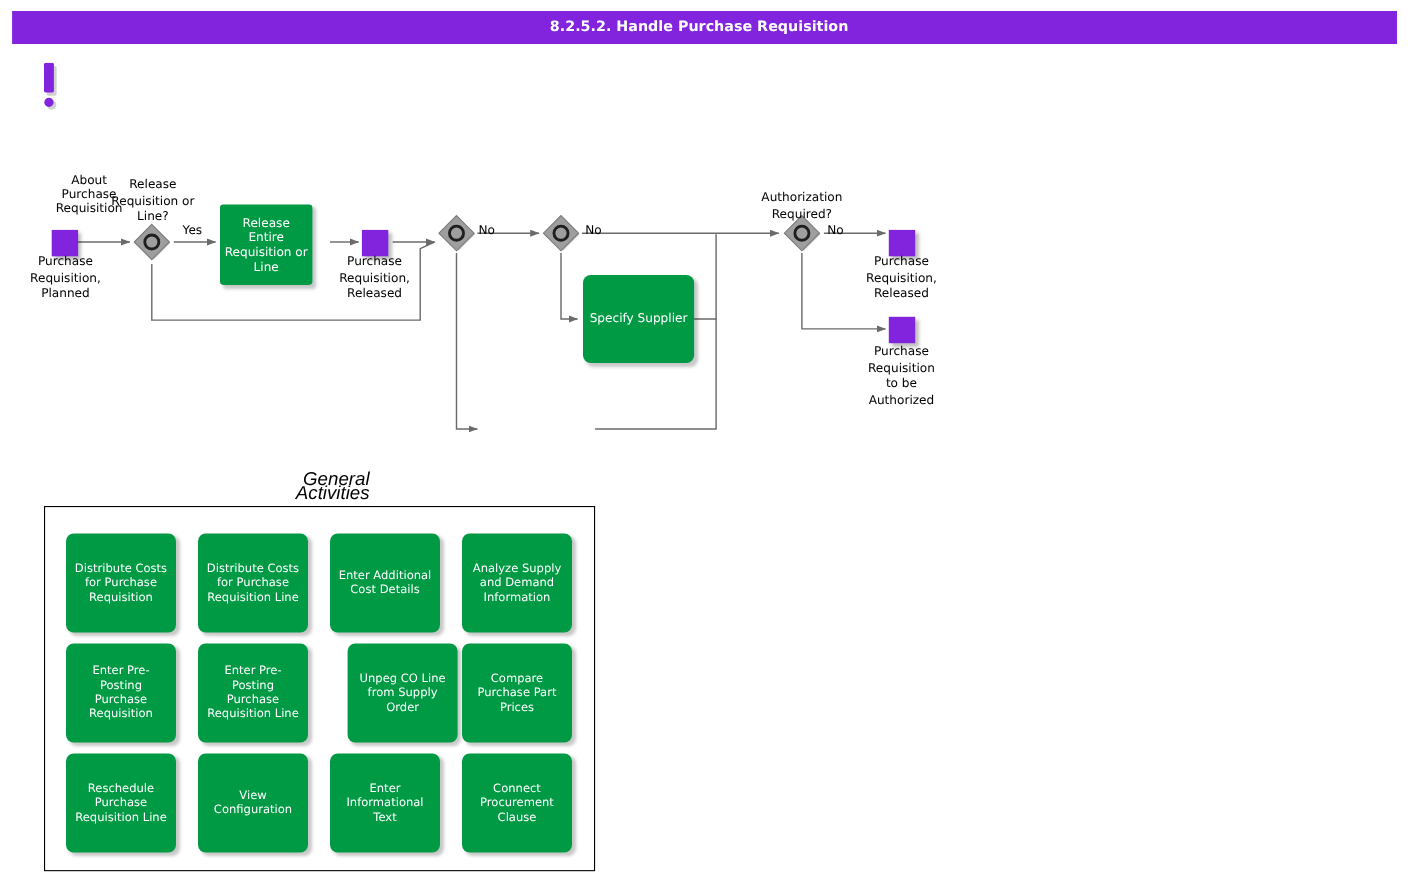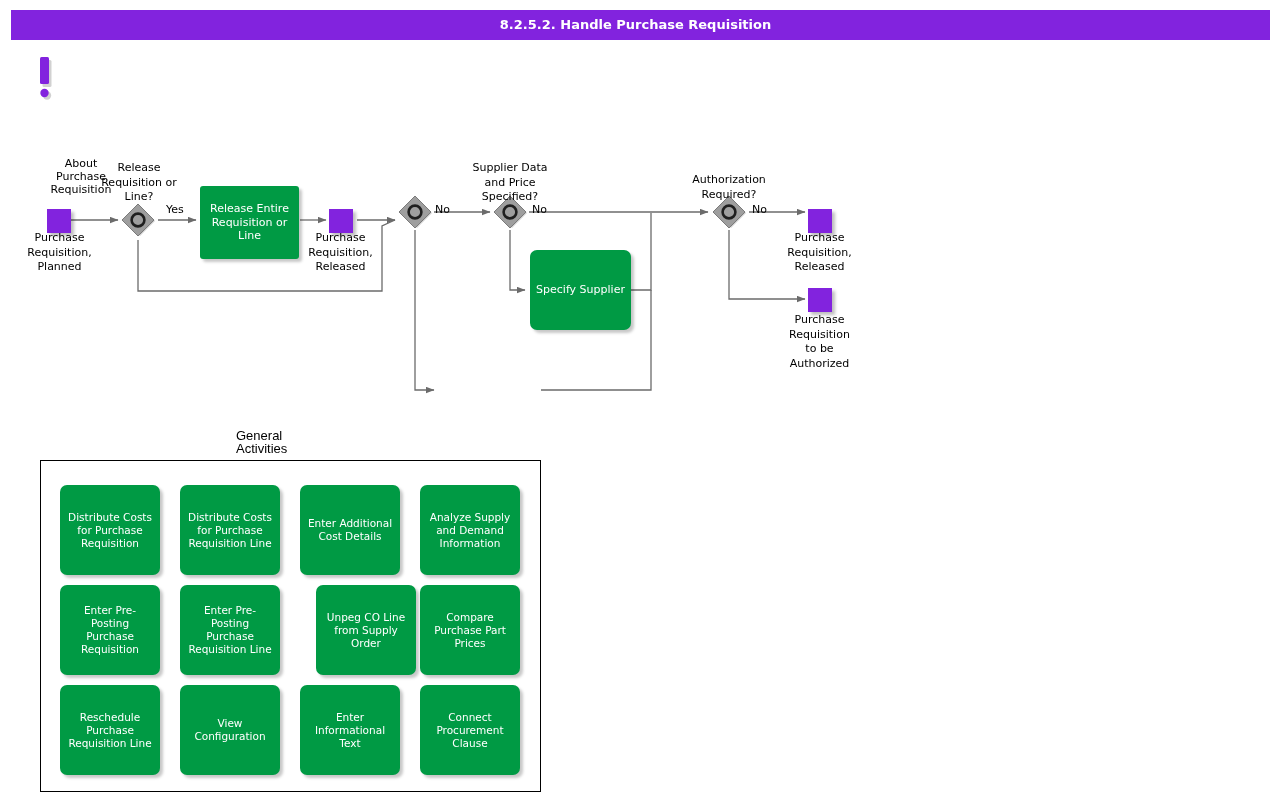--- a/index.html
+++ b/index.html
@@ -140,26 +140,27 @@
     height: 332px;
     border: 1.5px solid #000000;
     box-sizing: border-box;
     background: #ffffff;
   }
   .ga-title {
     position: absolute;
     left: 236px;
     top: 429px;
     width: 100px;
-    text-align: left;
+    text-align: right;
     font-family: "Liberation Sans", sans-serif;
-    font-size: 13px;
+    font-size: 17px;
     line-height: 13px;
     color: #000000;
     white-space: pre-line;
+    font-style: italic;
   }
   .ga-grid {
     position: absolute;
     left: 60px;
     top: 485px;
     width: 470px;
   }
   .ga-cell {
     position: absolute;
     width: 100px;
@@ -280,37 +281,34 @@
   </div>
   <div class="branch" style="left:435px; top:203px;">No</div>
 
   <div class="diamond" style="left:493px; top:195px;">
     <svg width="34" height="34" viewBox="0 0 34 34">
       <polygon points="19,3 34,18 19,33 4,18" fill="#000" opacity="0.18"></polygon>
       <polygon points="17,1 33,17 17,33 1,17" fill="#9E9E9E" stroke="#7a7a7a" stroke-width="1"></polygon>
       <circle cx="17" cy="17" r="6.4" fill="none" stroke="#1f1f1f" stroke-width="2.6"></circle>
     </svg>
   </div>
-  <div class="qlabel" style="left:460px; top:161px; width:100px;">Supplier Data
-and Price
-Specified?</div>
   <div class="branch" style="left:532px; top:203px;">No</div>
 
   <div class="diamond" style="left:712px; top:195px;">
     <svg width="34" height="34" viewBox="0 0 34 34">
       <polygon points="19,3 34,18 19,33 4,18" fill="#000" opacity="0.18"></polygon>
       <polygon points="17,1 33,17 17,33 1,17" fill="#9E9E9E" stroke="#7a7a7a" stroke-width="1"></polygon>
       <circle cx="17" cy="17" r="6.4" fill="none" stroke="#1f1f1f" stroke-width="2.6"></circle>
     </svg>
   </div>
   <div class="qlabel" style="left:679px; top:173px; width:100px;">Authorization
 Required?</div>
   <div class="branch" style="left:752px; top:203px;">No</div>
 
-  <div class="greenbox sq" style="left:200px; top:186px; width:99px; height:73px;">
+  <div class="greenbox sq" style="left:200px; top:186px; width:84px; height:73px;">
     <span style="white-space:pre-line;">Release Entire
 Requisition or
 Line</span>
   </div>
 
   <div class="greenbox" style="left:530px; top:250px; width:101px; height:80px;">
     <span style="white-space:pre-line;">Specify Supplier</span>
   </div>
 
 

